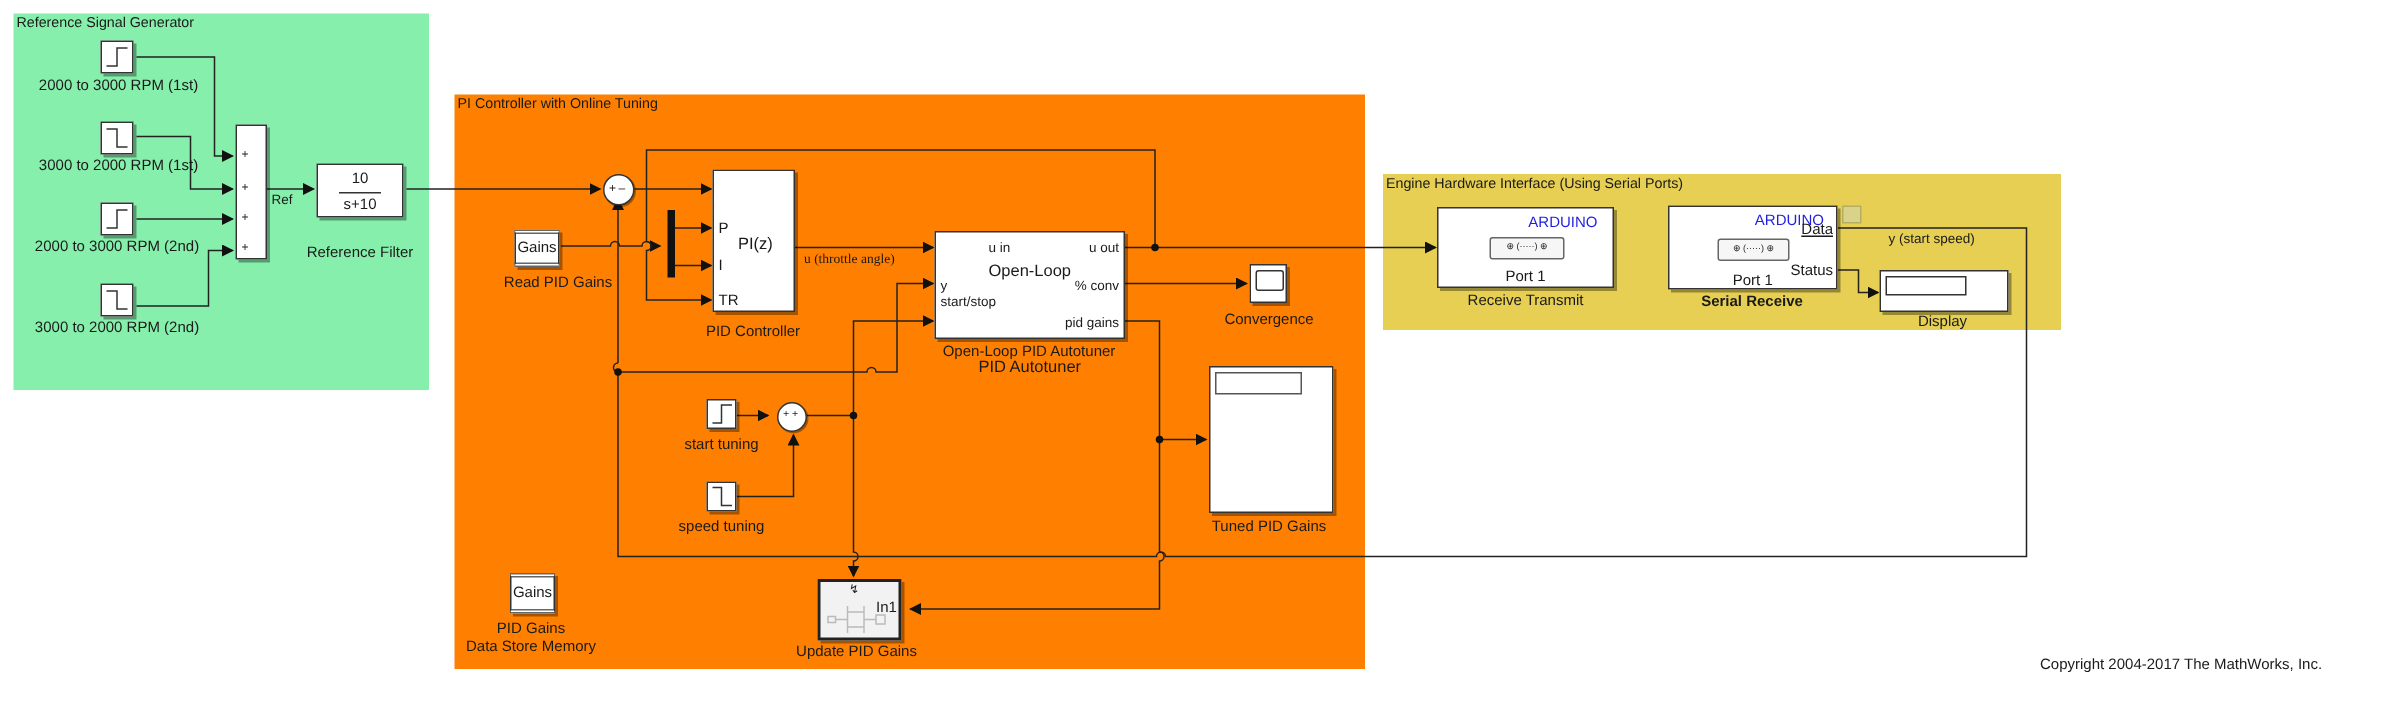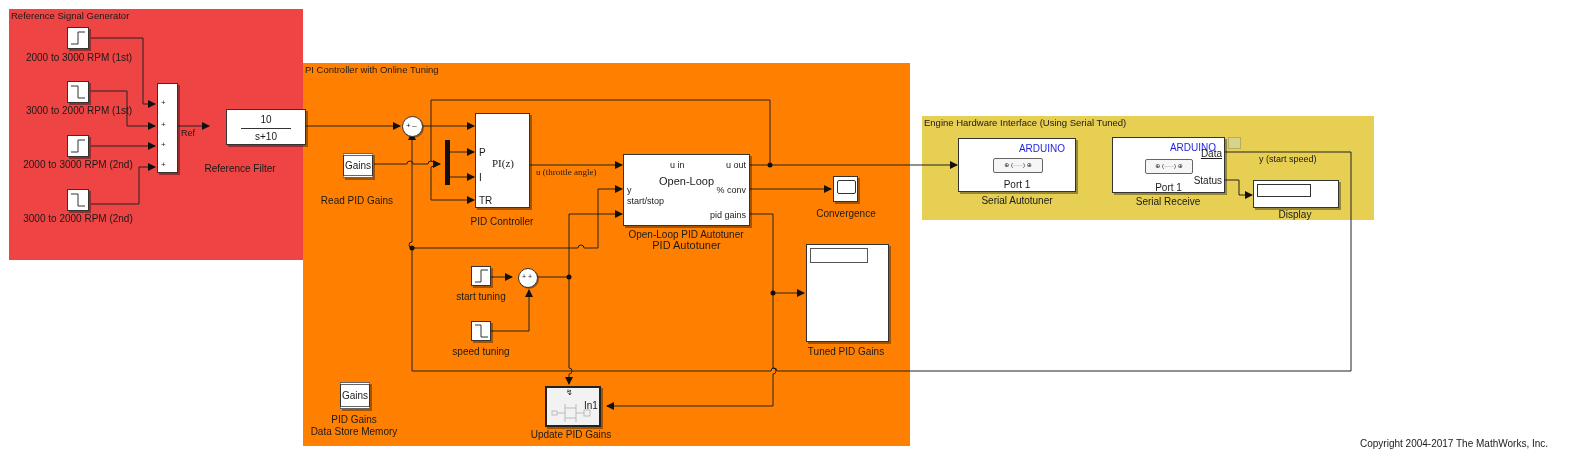--- a/index.html
+++ b/index.html
@@ -10,28 +10,28 @@
   .blk { position:absolute; background:#fff; border:1px solid #333; box-shadow:2px 2px 0 rgba(0,0,0,0.35); box-sizing:border-box; }
   .lbl { position:absolute; font-size:10px; color:#1a1a1a; white-space:nowrap; text-align:right; transform:translateX(-50%); }
   .port { position:absolute; font-size:9px; color:#1a1a1a; white-space:nowrap; }
   svg.wires { position:absolute; left:0; top:0; width:1596px; height:468px; pointer-events:none; }
   .ctext { position:absolute; left:0; right:0; text-align:center; font-size:11px; color:#1a1a1a; }
   .circle { position:absolute; border-radius:50%; background:#fff; border:1px solid #333; box-sizing:border-box; box-shadow:1px 1px 0 rgba(0,0,0,0.35); }
 </style>
 </head>
 <body>
 
-<div class="area" style="left:9px;top:9px;width:277px;height:251px;background:#ef4444;padding-left:17px;">
+<div class="area" style="left:9px;top:9px;width:277px;height:251px;background:#86efac;">
   <span class="area-title">Reference Signal Generator</span>
 </div>
 <div class="area" style="left:303px;top:63px;width:607px;height:383px;background:#FF8000;">
   <span class="area-title">PI Controller with Online Tuning</span>
 </div>
 <div class="area" style="left:922px;top:116px;width:452px;height:104px;background:#E6CF52;">
-  <span class="area-title">Engine Hardware Interface (Using Serial Tuned)</span>
+  <span class="area-title">Engine Hardware Interface (Using Serial Ports)</span>
 </div>
 
 <svg class="wires" viewBox="0 0 1596 468">
   <defs>
     <marker id="arr" markerWidth="8" markerHeight="8" refX="7" refY="4" orient="auto" markerUnits="userSpaceOnUse">
       <path d="M0,0 L8,4 L0,8 Z" fill="#111"></path>
     </marker>
   </defs>
   <g stroke="#222" stroke-width="1" fill="none">
 
@@ -108,49 +108,49 @@
 <div class="lbl" style="left:78px;top:213px;">3000 to 2000 RPM (2nd)</div>
 
 <div class="blk" style="left:157px;top:83px;width:21px;height:90px;">
   <span class="port" style="left:3px;top:14px;font-size:8px;">+</span>
   <span class="port" style="left:3px;top:36px;font-size:8px;">+</span>
   <span class="port" style="left:3px;top:56px;font-size:8px;">+</span>
   <span class="port" style="left:3px;top:76px;font-size:8px;">+</span>
 </div>
 <span class="port" style="left:181px;top:128px;">Ref</span>
 
-<div class="blk" style="left:211px;top:109px;width:80px;height:36px;margin-left:15px;">
+<div class="blk" style="left:211px;top:109px;width:58px;height:36px;">
   <div class="ctext" style="top:4px;font-size:10px;">10</div>
   <div style="position:absolute;left:14px;right:14px;top:18px;border-top:1px solid #333;"></div>
   <div class="ctext" style="top:21px;font-size:10px;">s+10</div>
 </div>
 <div class="lbl" style="left:240px;top:163px;">Reference Filter</div>
 
 <div class="circle" style="left:402px;top:116px;width:21px;height:21px;">
   <span class="port" style="left:3px;top:4px;font-size:8px;">+ –</span>
 </div>
 
 <div class="blk" style="left:343px;top:153px;width:30px;height:25px;border-top:3px double #666;border-bottom:3px double #666;">
   <div class="ctext" style="top:4px;font-size:10px;">Gains</div>
 </div>
-<div class="lbl" style="left:357px;top:183px;margin-top:12px;">Read PID Gains</div>
+<div class="lbl" style="left:372px;top:183px;">Read PID Gains</div>
 
 <div style="position:absolute;left:445px;top:140px;width:5px;height:45px;background:#111;"></div>
 
 <div class="blk" style="left:475px;top:113px;width:55px;height:95px;">
   <span class="port" style="left:3px;top:33px;font-size:10px;">P</span>
   <span class="port" style="left:3px;top:58px;font-size:10px;">I</span>
   <span class="port" style="left:3px;top:81px;font-size:10px;">TR</span>
-  <span class="port" style="left:16px;top:43px;font-size:11px;font-family:Liberation Serif, serif;">PI(z)</span>
+  <span class="port" style="left:16px;top:43px;font-size:11px;">PI(z)</span>
 </div>
 <div class="lbl" style="left:502px;top:216px;">PID Controller</div>
 <span class="port" style="left:536px;top:167px;font-family:Liberation Serif, serif;">u (throttle angle)</span>
 
 <div class="blk" style="left: 623px; top: 154px; width: 127px; height: 72px;">
-  <span class="port" style="left:14px;top:5px;padding-left:32px;">u in</span>
+  <span class="port" style="left:3px;top:5px;padding-left:32px;">u in</span>
   <span class="port" style="left:3px;top:30px;">y</span>
   <span class="port" style="left:3px;top:41px;">start/stop</span>
   <span class="port" style="right:3px;top:5px;">u out</span>
   <span class="port" style="right:3px;top:30px;">% conv</span>
   <span class="port" style="right:3px;top:55px;">pid gains</span>
   <div class="ctext" style="top:20px;">Open-Loop</div>
   <div class="ctext" style="top:40px;margin-top:44px;">PID Autotuner</div>
 </div>
 <style></style>
 <div class="lbl" style="left:686px;top:229px;">Open-Loop PID Autotuner</div>
@@ -200,31 +200,31 @@
   <div class="ctext" style="top:5px;font-size:10px;">Gains</div>
 </div>
 <div class="lbl" style="left:354px;top:414px;">PID Gains</div>
 <div class="lbl" style="left:354px;top:426px;">Data Store Memory</div>
 
 <div class="blk" style="left:958px;top:138px;width:118px;height:54px;">
   <span class="port" style="right:10px;top:4px;font-size:10px;color:#1F1FE0;">ARDUINO</span>
   <div style="position:absolute;left:34px;top:19px;width:48px;height:13px;border:1px solid #666;border-radius:2px;background:#f6f6f6;font-size:6px;text-align:center;line-height:13px;">⊕ (·····) ⊕</div>
   <div class="ctext" style="top:40px;font-size:10px;">Port 1</div>
 </div>
-<div class="lbl" style="left:1017px;top:195px;">Serial Autotuner</div>
+<div class="lbl" style="left:1017px;top:195px;">Receive Transmit</div>
 
 <div class="blk" style="left:1112px;top:137px;width:113px;height:56px;">
   <span class="port" style="right:8px;top:4px;font-size:10px;color:#1F1FE0;">ARDUINO</span>
   <span class="port" style="right:2px;top:10px;font-size:10px;text-decoration:underline;">Data</span>
   <span class="port" style="right:2px;top:37px;font-size:10px;">Status</span>
   <div style="position:absolute;left:32px;top:21px;width:46px;height:13px;border:1px solid #666;border-radius:2px;background:#f6f6f6;font-size:6px;text-align:center;line-height:13px;">⊕ (·····) ⊕</div>
   <div class="ctext" style="top:44px;font-size:10px;">Port 1</div>
 </div>
 <div style="position:absolute;left:1228px;top:137px;width:11px;height:10px;background:#d8d28a;border:1px solid #b5ad60;"></div>
-<div class="lbl" style="left:1168px;top:196px;">Serial Receive</div>
+<div class="lbl" style="left:1168px;top:196px;font-weight:bold;">Serial Receive</div>
 <span class="port" style="left:1259px;top:154px;">y (start speed)</span>
 
 <div class="blk" style="left:1253px;top:180px;width:86px;height:28px;">
   <div style="position:absolute;left:3px;top:3px;width:52px;height:11px;border:1px solid #333;"></div>
 </div>
 <div class="lbl" style="left:1295px;top:209px;">Display</div>
 
 <div style="position:absolute;left:1360px;top:438px;font-size:10px;color:#1a1a1a;white-space:nowrap;">Copyright 2004-2017 The MathWorks, Inc.</div>
 
 </body></html>

